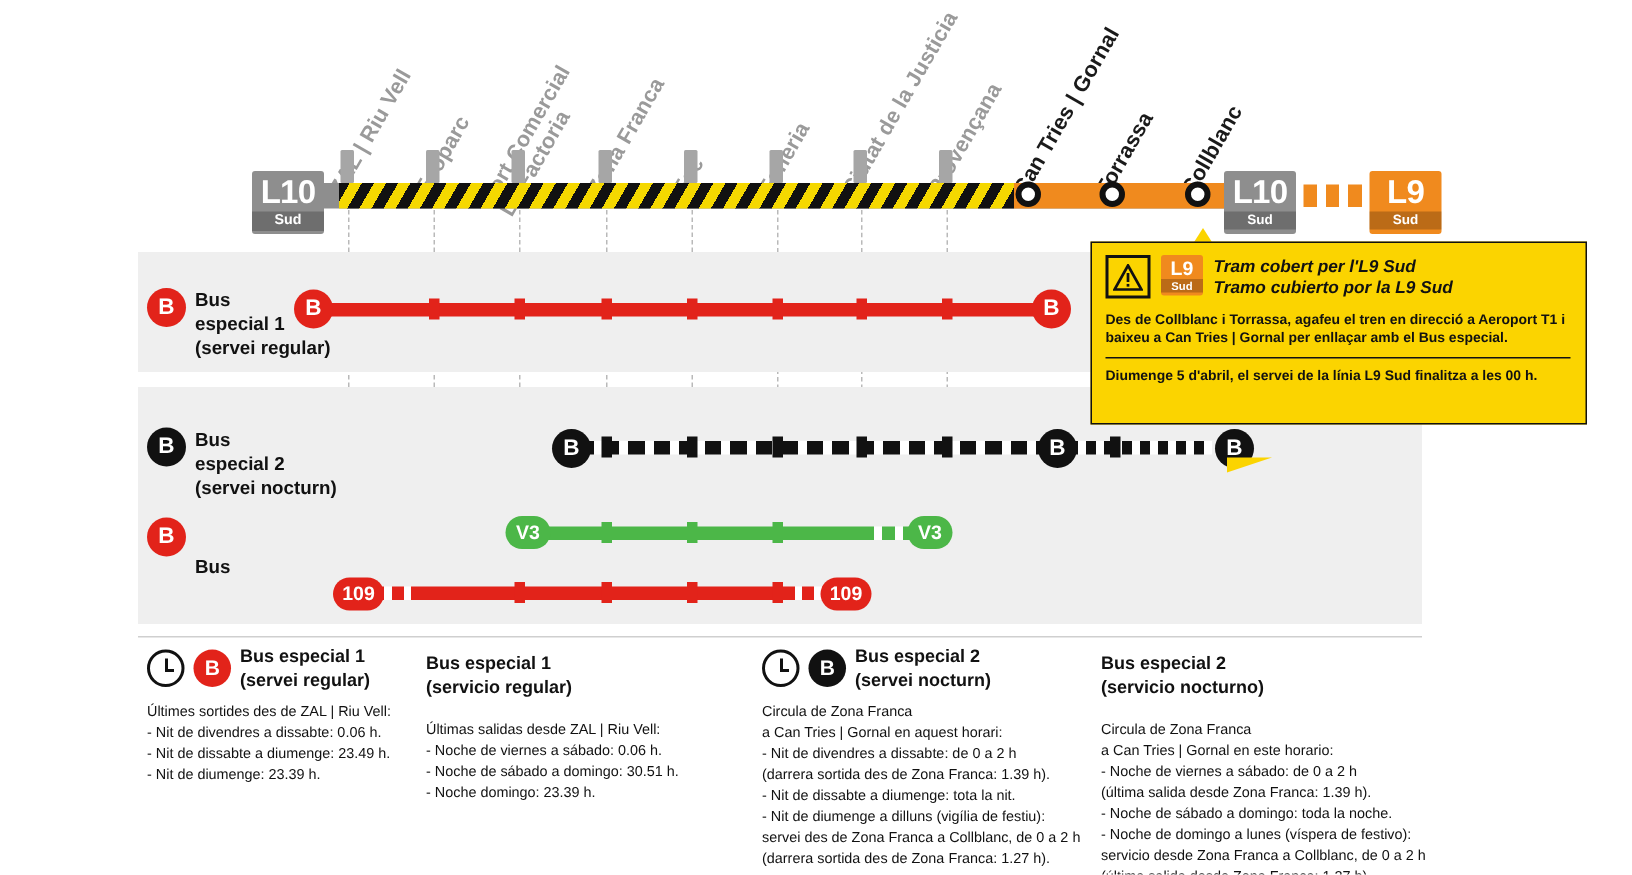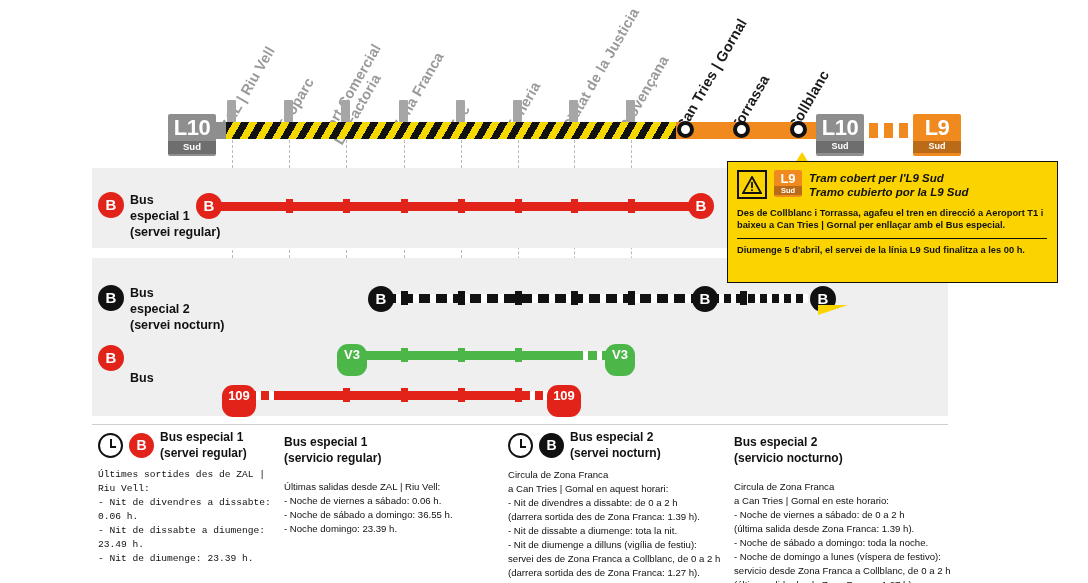--- a/index.html
+++ b/index.html
@@ -144,21 +144,21 @@
     background: repeating-linear-gradient(
       to right, #4cb748 0px, #4cb748 9px,
       #ffffff 9px, #ffffff 14px);
   }
   .stop-sq { position: absolute; width: 7px; height: 14px; background: #111; }
   .stop-sq.red { background: #e2231a; }
   .stop-sq.green { background: #4cb748; }
 
   .pill {
     position: absolute;
-    height: 32px;
+    height: 22px;
     border-radius: 11px;
     color: #fff;
     font-weight: bold;
     font-size: 13px;
     text-align: center;
     line-height: 22px;
   }
   .pill.green { background: #4cb748; }
   .pill.red { background: #e2231a; }
 
@@ -355,34 +355,34 @@
 
   <div class="legend-col" style="left:98px; top:430px; width:180px;">
     <div style="display:flex; align-items:center; gap:6px;">
       <div class="clock"></div>
       <div style="width:25px; height:25px; border-radius:50%; background:#e2231a; color:#fff; font-weight:bold; font-size:14px; text-align:center; line-height:25px;">B</div>
       <div class="legend-head">
         <div>Bus especial 1</div>
         <div>(servei regular)</div>
       </div>
     </div>
-    <div class="legend-body" style="white-space:pre-line;font-family:Liberation Mono, monospace;">Últimes sortides des de ZAL | Riu Vell:
+    <div class="legend-body" style="white-space:pre-line;">Últimes sortides des de ZAL | Riu Vell:
 - Nit de divendres a dissabte: 0.06 h.
 - Nit de dissabte a diumenge: 23.49 h.
 - Nit de diumenge: 23.39 h.</div>
   </div>
 
   <div class="legend-col" style="left:284px; top:430px; width:200px;">
     <div class="legend-head" style="padding-top:5px;">
       <div>Bus especial 1</div>
       <div>(servicio regular)</div>
     </div>
     <div class="legend-body" style="white-space:pre-line; margin-top:14px;">Últimas salidas desde ZAL | Riu Vell:
 - Noche de viernes a sábado: 0.06 h.
-- Noche de sábado a domingo: 36.55 h.
+- Noche de sábado a domingo: 30.51 h.
 - Noche domingo: 23.39 h.</div>
   </div>
 
   <div class="legend-col" style="left:508px; top:430px; width:220px;">
     <div style="display:flex; align-items:center; gap:6px;">
       <div class="clock"></div>
       <div style="width:25px; height:25px; border-radius:50%; background:#111; color:#fff; font-weight:bold; font-size:14px; text-align:center; line-height:25px;">B</div>
       <div class="legend-head">
         <div>Bus especial 2</div>
         <div>(servei nocturn)</div>

